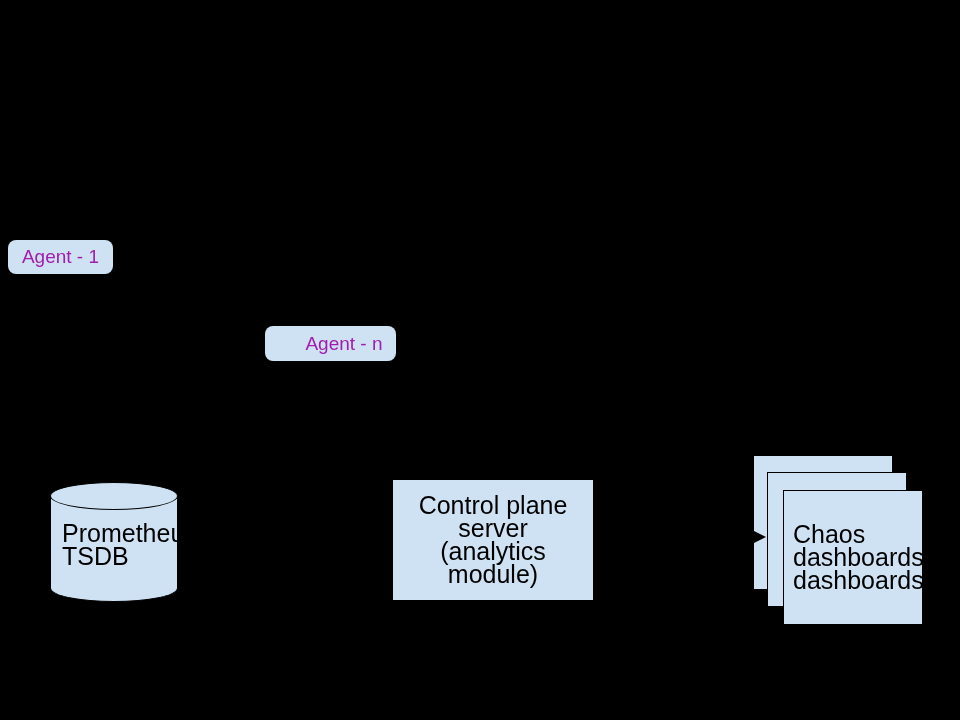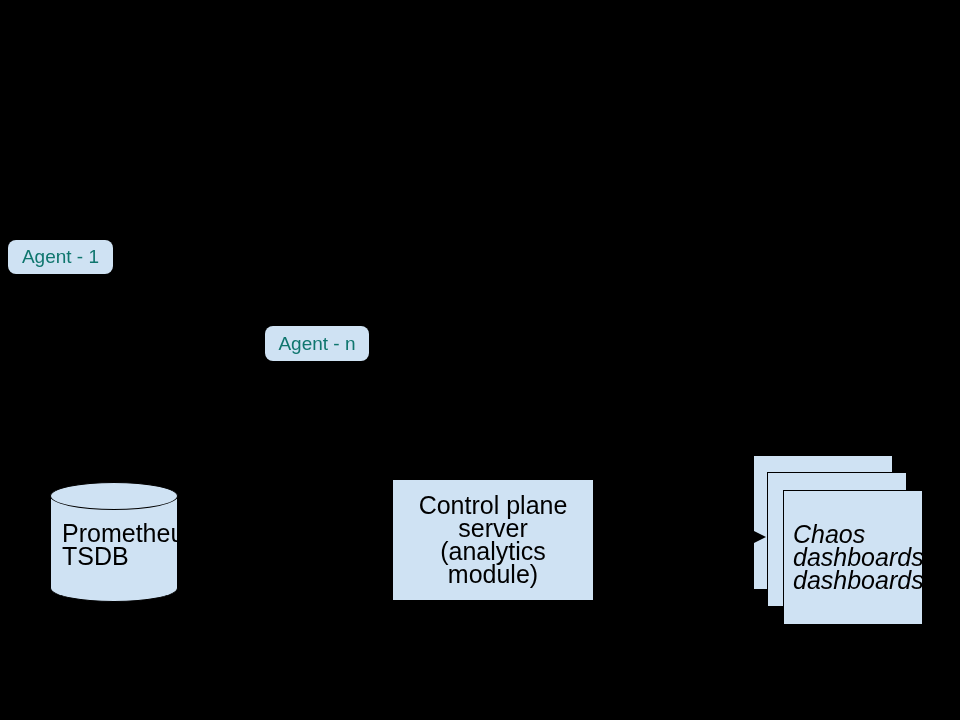--- a/index.html
+++ b/index.html
@@ -13,25 +13,25 @@
   .canvas { position: relative; width: 960px; height: 720px; background: #000000; }
 
   .node-label { font-size: 25px; line-height: 23px; color: #000000; }
 
   
   .agent {
     position: absolute;
     background: #cfe2f3;
     border-radius: 8px;
     display: flex; align-items: center; justify-content: center;
-    font-size: 19px; color: #0f766e;
+    font-size: 19px; color: #a21caf;
   }
   .agent-1 { left: 8px;   top: 240px; width: 105px; height: 34px; }
   .agent-2 { left: 125px; top: 278px; width: 104px; height: 34px; }
-  .agent-n { left: 265px; top: 326px; width: 104px; height: 35px; }
+  .agent-n { left: 265px; top: 326px; width: 104px; height: 35px; padding-left: 27px; }
 
   
   .cylinder { position: absolute; left: 50px; top: 482px; width: 128px; height: 120px; }
   .cyl-body {
     position: absolute; left: 0; top: 14px; width: 128px; height: 106px;
     background: #cfe2f3; box-sizing: border-box;
     border-left: 1.5px solid #000; border-right: 1.5px solid #000; border-bottom: 1.5px solid #000;
     border-radius: 0 0 64px 64px / 0 0 14px 14px;
     z-index: 1;
   }
@@ -65,21 +65,20 @@
     border-bottom: 8px solid transparent;
     border-left: 16px solid #000000;
     z-index: 2;
   }
 
   
   .card {
     position: absolute; width: 140px; height: 135px;
     background: #cfe2f3; box-sizing: border-box;
     border: 1px solid #000000;
-    font-style: italic;
   }
   .card-back   { left: 753px; top: 455px; z-index: 1; }
   .card-middle { left: 767px; top: 472px; z-index: 3; }
   .card-front  {
     left: 783px; top: 490px; z-index: 4;
     display: flex; flex-direction: column; justify-content: center;
     padding-left: 9px;
   }
 </style>
 </head>

